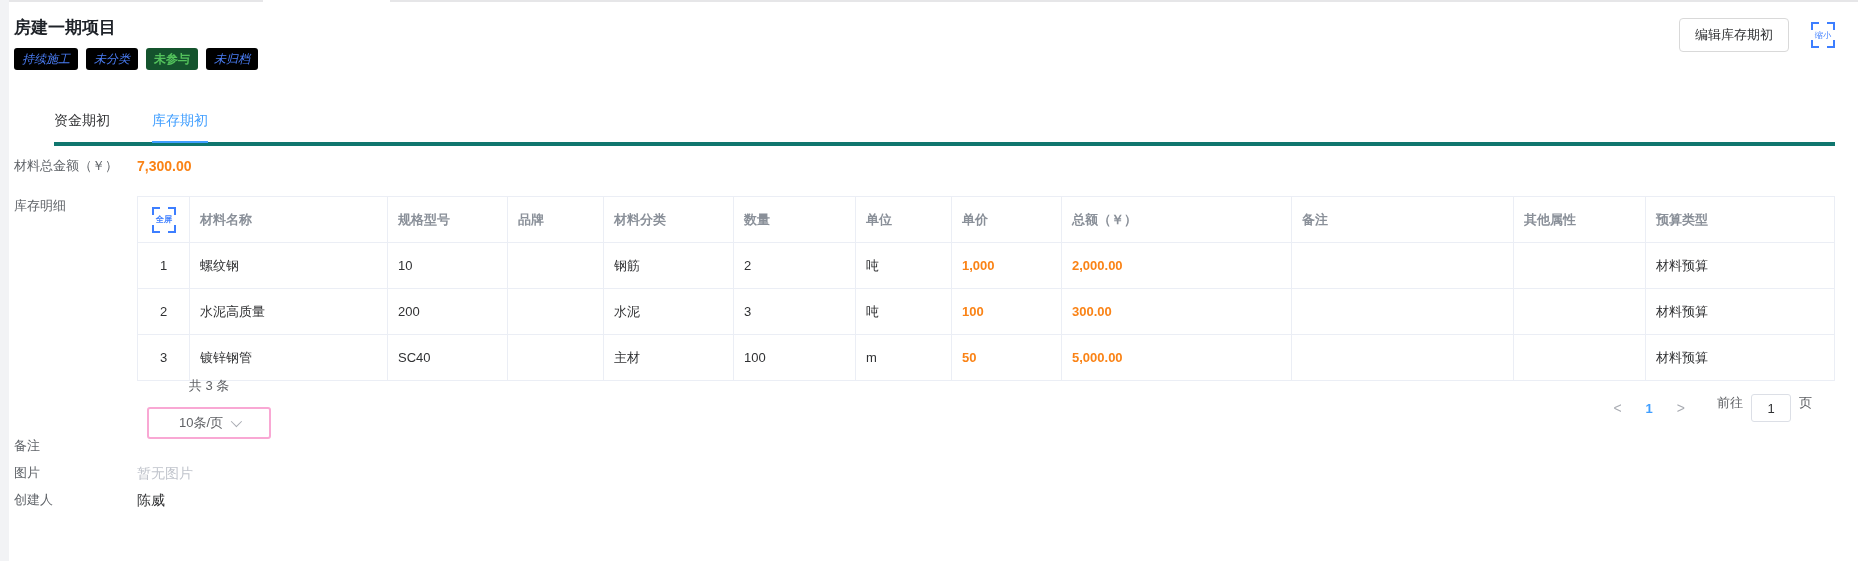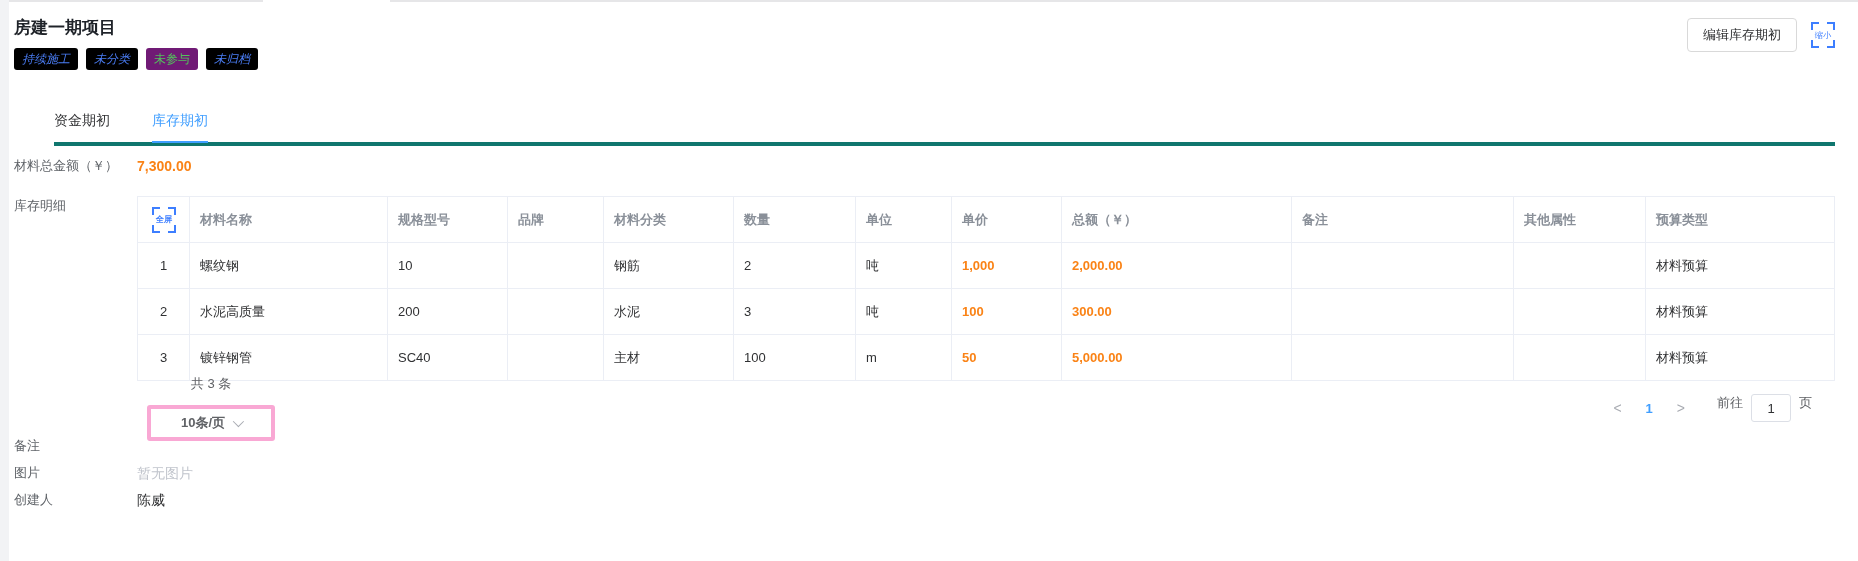--- a/index.html
+++ b/index.html
@@ -13,22 +13,22 @@
   .top-line{position:absolute;top:0;left:0;width:1858px;height:2px;background:#e6e6e8;}
   .top-notch{position:absolute;top:0;left:263px;width:127px;height:2px;background:#ffffff;}
 
   .page{position:absolute;left:9px;top:0;width:1849px;height:518px;padding:16px 0 0 5px;box-sizing:border-box;}
 
   
   .page-title{font-size:17px;font-weight:bold;color:#1f2329;line-height:24px;}
   .tag-row{margin-top:8px;display:flex;gap:8px;height:22px;}
   .tag{height:22px;line-height:22px;padding:0 8px;font-size:12px;border-radius:3px;}
   .tag.blue{color:#4a7df5;background:#000000;font-style:italic;}
-  .tag.green{color:#53c25c;background:#701a75;}
-  .header-actions{position:absolute;top:18px;right:21px;display:flex;align-items:center;gap:12px;}
+  .tag.green{color:#53c25c;background:#14532d;font-weight:bold;}
+  .header-actions{position:absolute;top:18px;right:21px;display:flex;align-items:center;gap:20px;}
   .edit-btn{height:34px;padding:0 15px;background:#fff;border:1px solid #d9d9d9;border-radius:4px;
     font-size:13px;color:#303133;cursor:pointer;font-family:inherit;}
 
   
   .corner-icon{position:relative;width:28px;height:26px;color:#3d7eff;display:inline-flex;
     align-items:center;justify-content:center;cursor:pointer;flex:0 0 auto;}
   .corner-icon .lbl{font-size:9px;line-height:1;transform:scale(.92);}
   .corner-icon .c{position:absolute;width:6px;height:6px;border:0 solid currentColor;}
   .corner-icon .tl{top:0;left:2px;border-top-width:2px;border-left-width:2px;}
   .corner-icon .tr{top:0;right:2px;border-top-width:2px;border-right-width:2px;}
@@ -58,22 +58,22 @@
   th,td{border:1px solid #ebeef5;height:46px;padding:0 10px;text-align:left;
     overflow:hidden;white-space:nowrap;box-sizing:border-box;}
   th{color:#8a9099;font-weight:bold;background:#ffffff;}
   td{color:#303133;}
   th.idx,td.idx{text-align:center;padding:0 4px;}
   td.num-orange{color:#fa8316;font-weight:bold;}
 
   
   .pager{margin-top:9px;height:36px;display:flex;align-items:center;margin-right:23px;color:#606266;}
   .pager-left{display:flex;align-items:center;gap:12px;padding-left:10px;flex-direction:column;}
-  .page-size{height:28px;min-width:100px;border:4px solid #f9a8d4;border-radius:3px;display:flex;
-    align-items:center;justify-content:center;gap:8px;padding:0 10px;color:#606266;cursor:pointer;background:#fff;font-weight:bold;}
+  .page-size{height:28px;min-width:100px;border:2px solid #f9a8d4;border-radius:3px;display:flex;
+    align-items:center;justify-content:center;gap:8px;padding:0 10px;color:#606266;cursor:pointer;background:#fff;}
   .caret{width:7px;height:7px;border-right:1px solid #a8abb2;border-bottom:1px solid #a8abb2;
     transform:rotate(45deg) translateY(-2px);}
   .pager-right{margin-left:auto;display:flex;align-items:center;gap:14px;}
   .pg-arrow{color:#a8abb2;font-size:14px;cursor:pointer;padding:0 4px;}
   .pg-current{color:#409eff;font-weight:bold;font-size:13px;padding:0 6px;cursor:pointer;}
   .goto{display:flex;align-items:flex-start;gap:8px;margin-left:14px;}
   .goto input{width:40px;height:28px;border:1px solid #dcdfe6;border-radius:3px;text-align:center;
     font-size:13px;color:#303133;font-family:inherit;box-sizing:border-box;}
 
   

